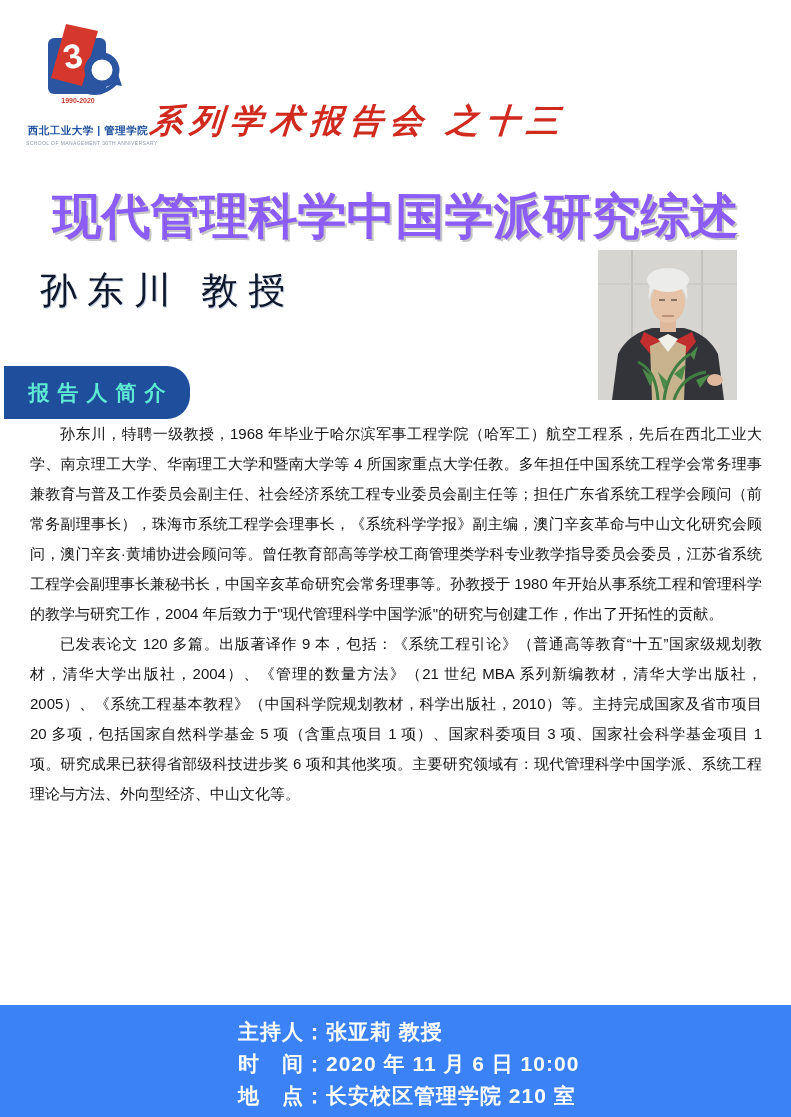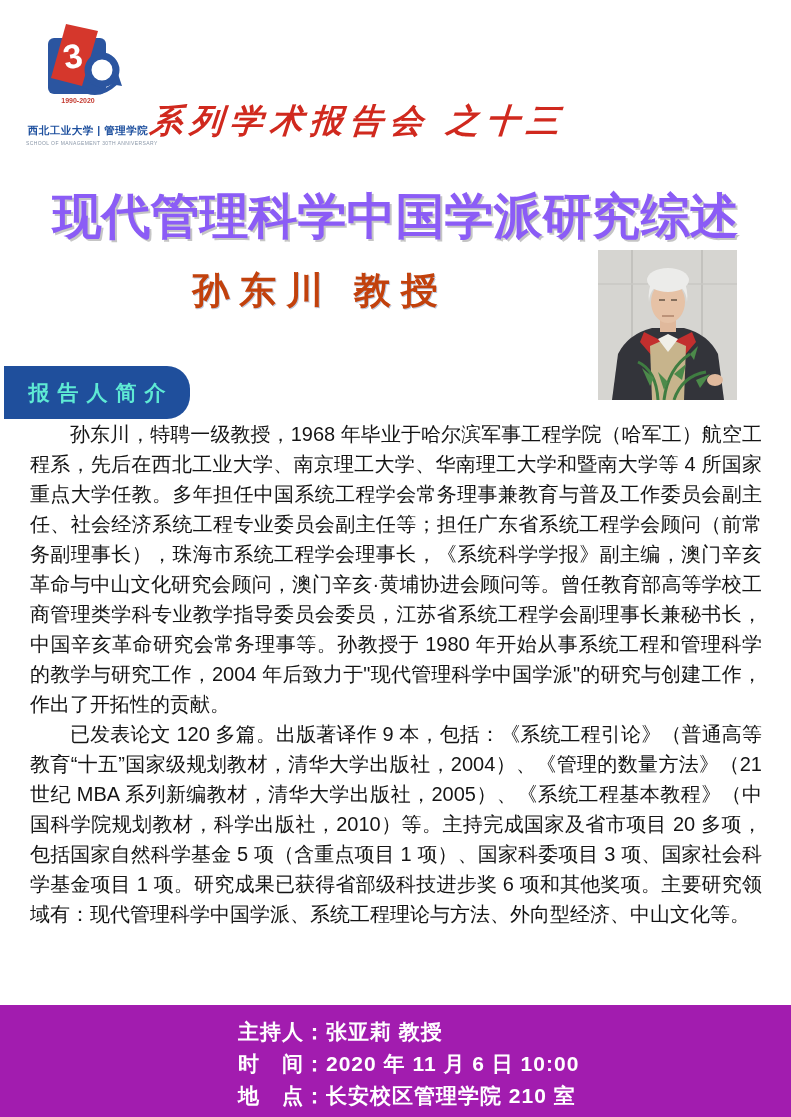--- a/index.html
+++ b/index.html
@@ -18,40 +18,40 @@
   .anniv-title { position:absolute; left:146px; top:34px; font-size:45px; line-height:1.1;
                  font-weight:900; color:#2257a8; letter-spacing:1px; white-space:nowrap; }
   .series-title { position:absolute; left:150px; top:101px; font-size:33px; line-height:1.2;
                   font-weight:bold; font-style:italic; color:#d0291e; letter-spacing:7px;
                   white-space:nowrap; transform:skewX(-4deg); }
 
   
   .lecture-title { position:absolute; left:0; top:184px; width:791px; text-align:center;
                    font-size:49px; font-weight:900; color:#8b5cf6; letter-spacing:0px;
                    white-space:nowrap; text-shadow:2px 2px 0 rgba(90,90,90,0.35); }
-  .speaker-name { position:absolute; left:40px; top:266px; width:560px; text-align:center;
-                  font-size:37px; font-weight:bold; color:#c2410c; letter-spacing:10px;
+  .speaker-name { position:absolute; left:40px; top:266px; width:560px; text-align:left;
+                  font-size:37px; font-weight:normal; color:#0f172a; letter-spacing:10px;
                   white-space:nowrap; text-shadow:1px 1px 0 rgba(40,80,150,0.3); }
   .speaker-photo { position:absolute; left:598px; top:250px; width:139px; height:150px; }
 
   
   .intro-badge { position:absolute; left:4px; top:366px; height:53px; width:186px;
                  background:#1f4f9c; border-radius:0 23px 23px 0;
                  display:flex; align-items:center; justify-content:center;
                  color:#5eead4; font-size:21px; font-weight:bold; letter-spacing:8px;
                  padding-left:8px; }
 
   
   .bio { position:absolute; left:30px; top:419px; width:732px; }
-  .bio p { text-indent:2em; font-size:20px; line-height:30px; text-align:justify;
+  .bio p { text-indent:2em; font-size:15px; line-height:30px; text-align:justify;
            color:#141414; font-weight:400; }
 
   
   .footer { position:absolute; left:0; top:1005px; width:791px; height:112px;
-            background:#a21caf; }
+            background:#3b82f6; }
   .footer-inner { padding:11px 0 0 238px; }
   .footer-inner p { color:#ffffff; font-size:21px; font-weight:bold; line-height:32px;
                     letter-spacing:1px; white-space:nowrap; }
 </style>
 </head>
 <body>
 
 <div class="page">
 
   <div class="logo-block">

